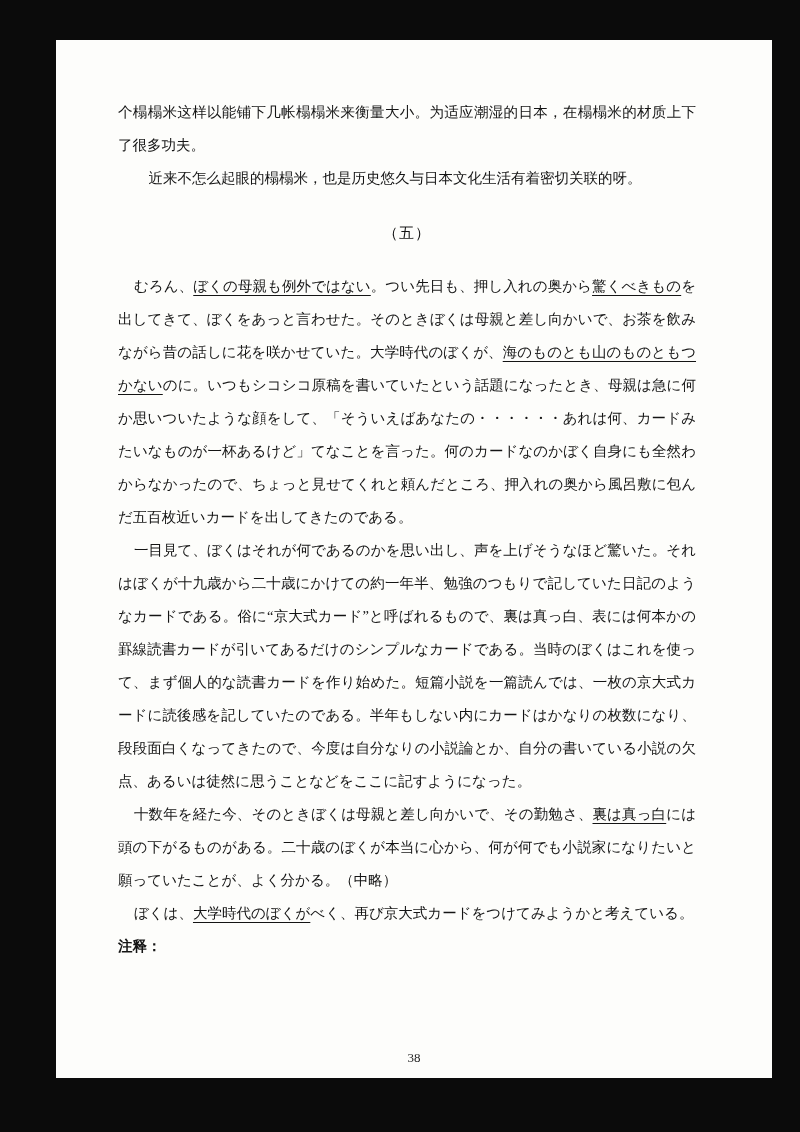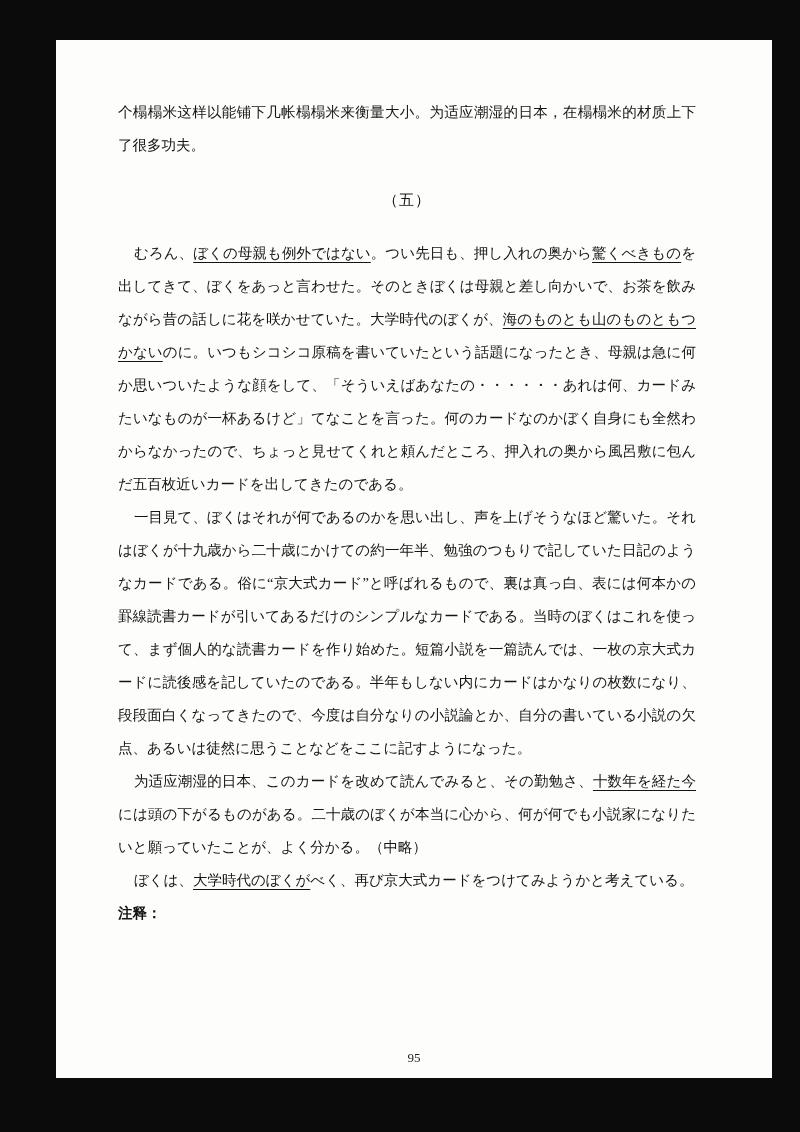--- a/index.html
+++ b/index.html
@@ -62,31 +62,32 @@
 </style>
 </head>
 <body>
 
 <div class="scan">
   <div class="page">
     <div class="text-block">
 
       <p class="para no-indent">个榻榻米这样以能铺下几帐榻榻米来衡量大小。为适应潮湿的日本，在榻榻米的材质上下了很多功夫。</p>
 
+      <p class="para indent2">近来不怎么起眼的榻榻米，也是历史悠久与日本文化生活有着密切关联的呀。</p>
 
       <h2 class="section">（五）</h2>
 
 
       <p class="para indent1"><span>むろん、</span><span class="u">ぼくの母親も例外ではない</span><span>。つい先日も、押し入れの奥から</span><span class="u">驚くべきもの</span><span>を出してきて、ぼくをあっと言わせた。そのときぼくは母親と差し向かいで、お茶を飲みながら昔の話しに花を咲かせていた。大学時代のぼくが、</span><span class="u">海のものとも山のものともつかない</span><span>のに。いつもシコシコ原稿を書いていたという話題になったとき、母親は急に何か思いついたような顔をして、「そういえばあなたの・・・・・・あれは何、カードみたいなものが一杯あるけど」てなことを言った。何のカードなのかぼく自身にも全然わからなかったので、ちょっと見せてくれと頼んだところ、押入れの奥から風呂敷に包んだ五百枚近いカードを出してきたのである。</span></p>
 
       <p class="para indent1">一目見て、ぼくはそれが何であるのかを思い出し、声を上げそうなほど驚いた。それはぼくが十九歳から二十歳にかけての約一年半、勉強のつもりで記していた日記のようなカードである。俗に“京大式カード”と呼ばれるもので、裏は真っ白、表には何本かの罫線読書カードが引いてあるだけのシンプルなカードである。当時のぼくはこれを使って、まず個人的な読書カードを作り始めた。短篇小説を一篇読んでは、一枚の京大式カードに読後感を記していたのである。半年もしない内にカードはかなりの枚数になり、段段面白くなってきたので、今度は自分なりの小説論とか、自分の書いている小説の欠点、あるいは徒然に思うことなどをここに記すようになった。</p>
 
-      <p class="para indent1"><span>为适应潮湿的日本、このカードを改めて読んでみると、その勤勉さ、</span><span class="u">十数年を経た今</span><span>には頭の下がるものがある。二十歳のぼくが本当に心から、何が何でも小説家になりたいと願っていたことが、よく分かる。（中略）</span></p>
+      <p class="para indent1"><span>十数年を経た今、そのときぼくは母親と差し向かいで、その勤勉さ、</span><span class="u">裏は真っ白</span><span>には頭の下がるものがある。二十歳のぼくが本当に心から、何が何でも小説家になりたいと願っていたことが、よく分かる。（中略）</span></p>
 
       <p class="para indent1"><span>ぼくは、</span><span class="u">大学時代のぼくが</span><span>べく、再び京大式カードをつけてみようかと考えている。</span></p>
 
       <p class="para notes no-indent">注释：</p>
 
     </div>
 
-    <div class="page-number">95</div>
+    <div class="page-number">38</div>
   </div>
 </div>
 
 </body></html>

